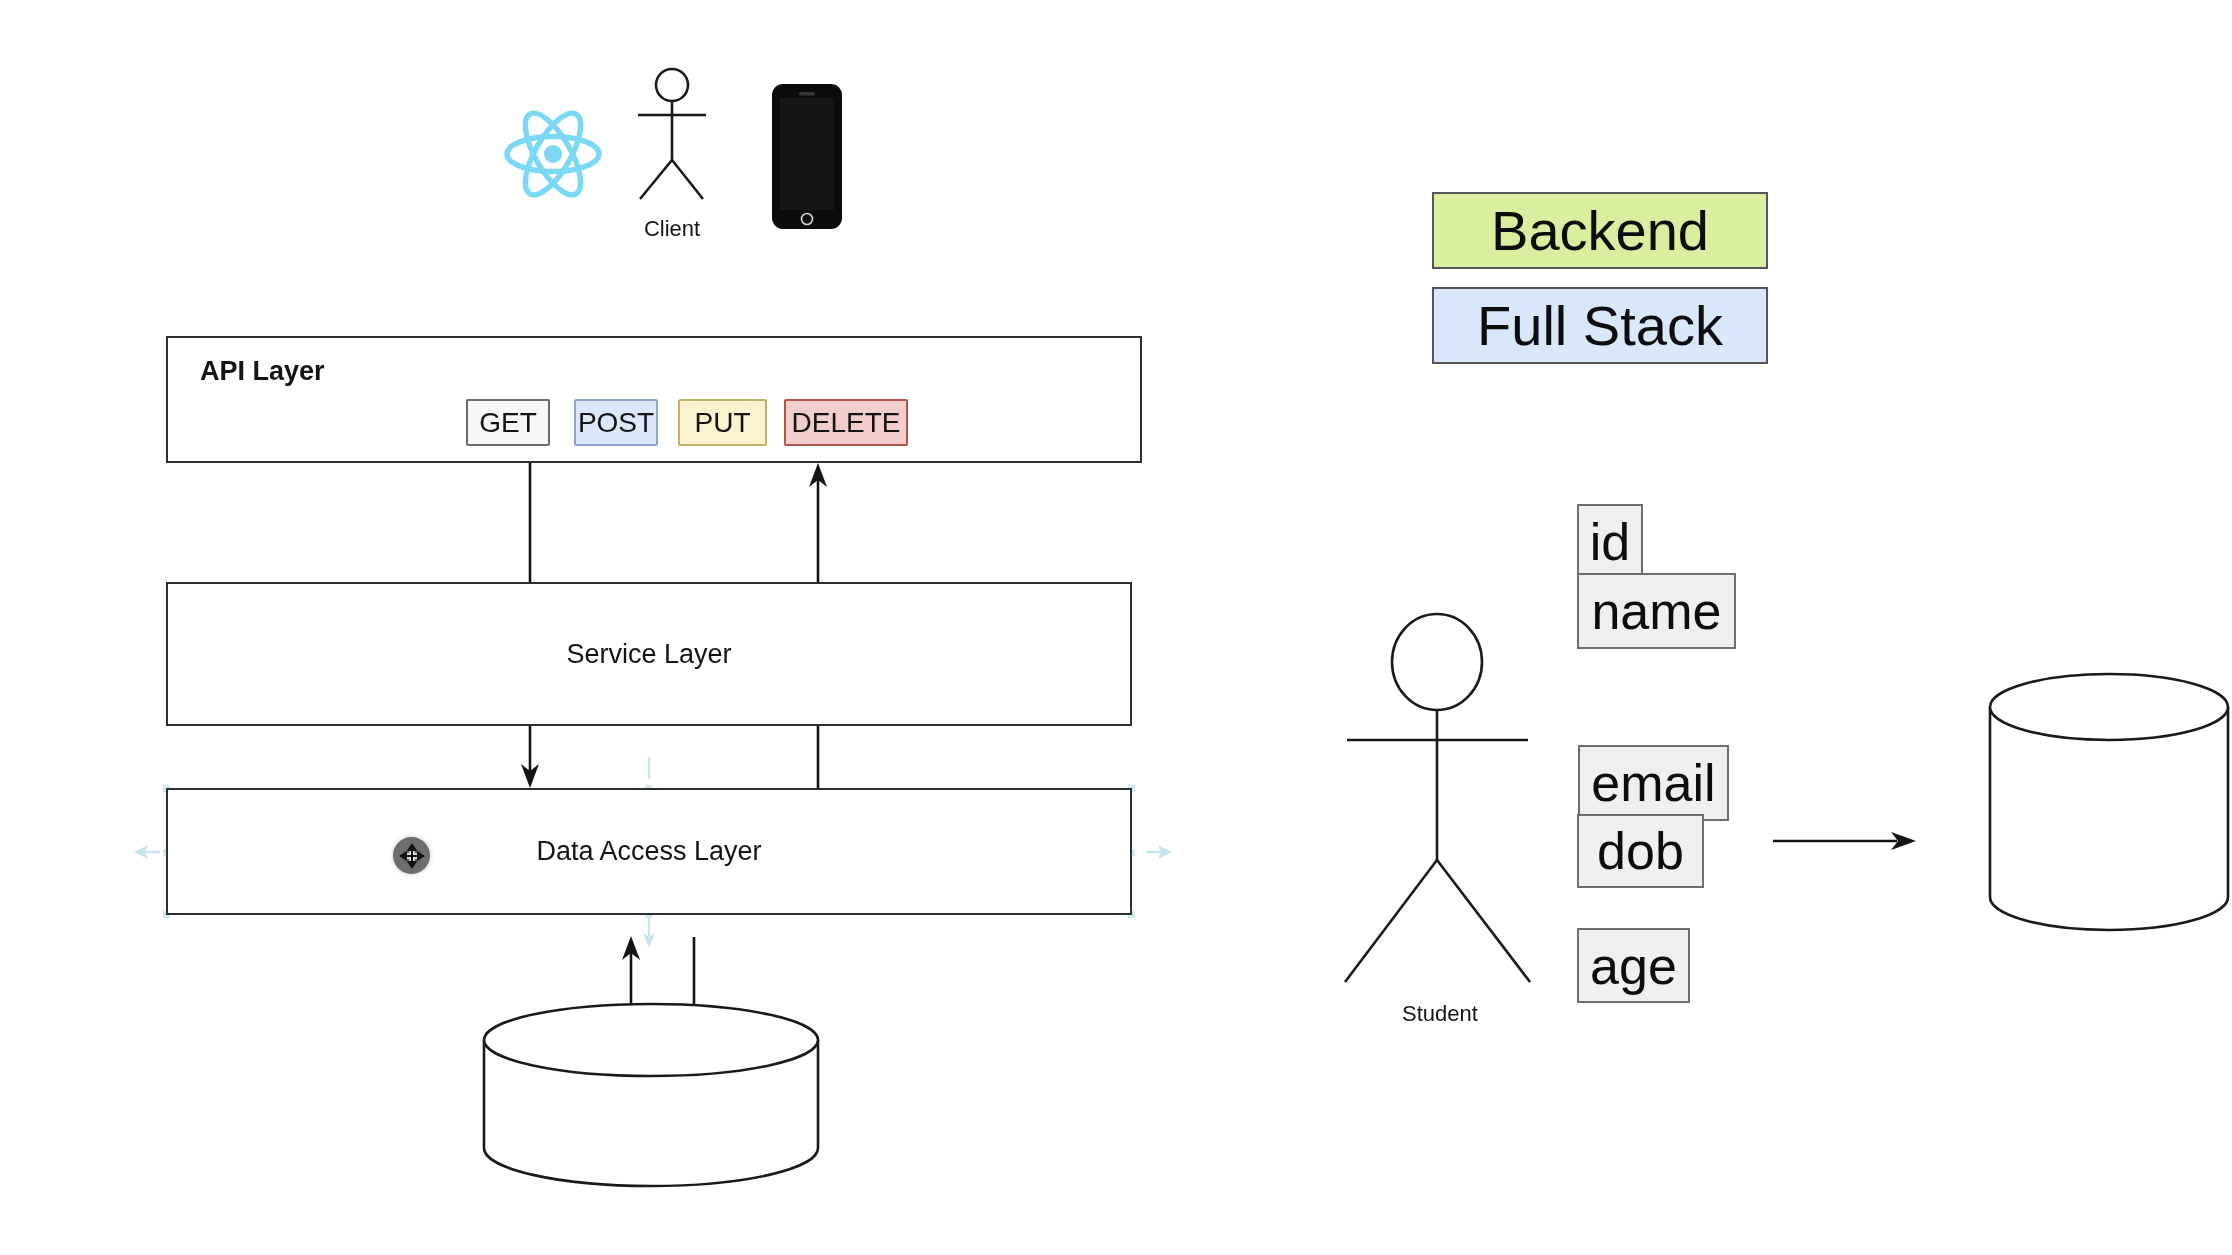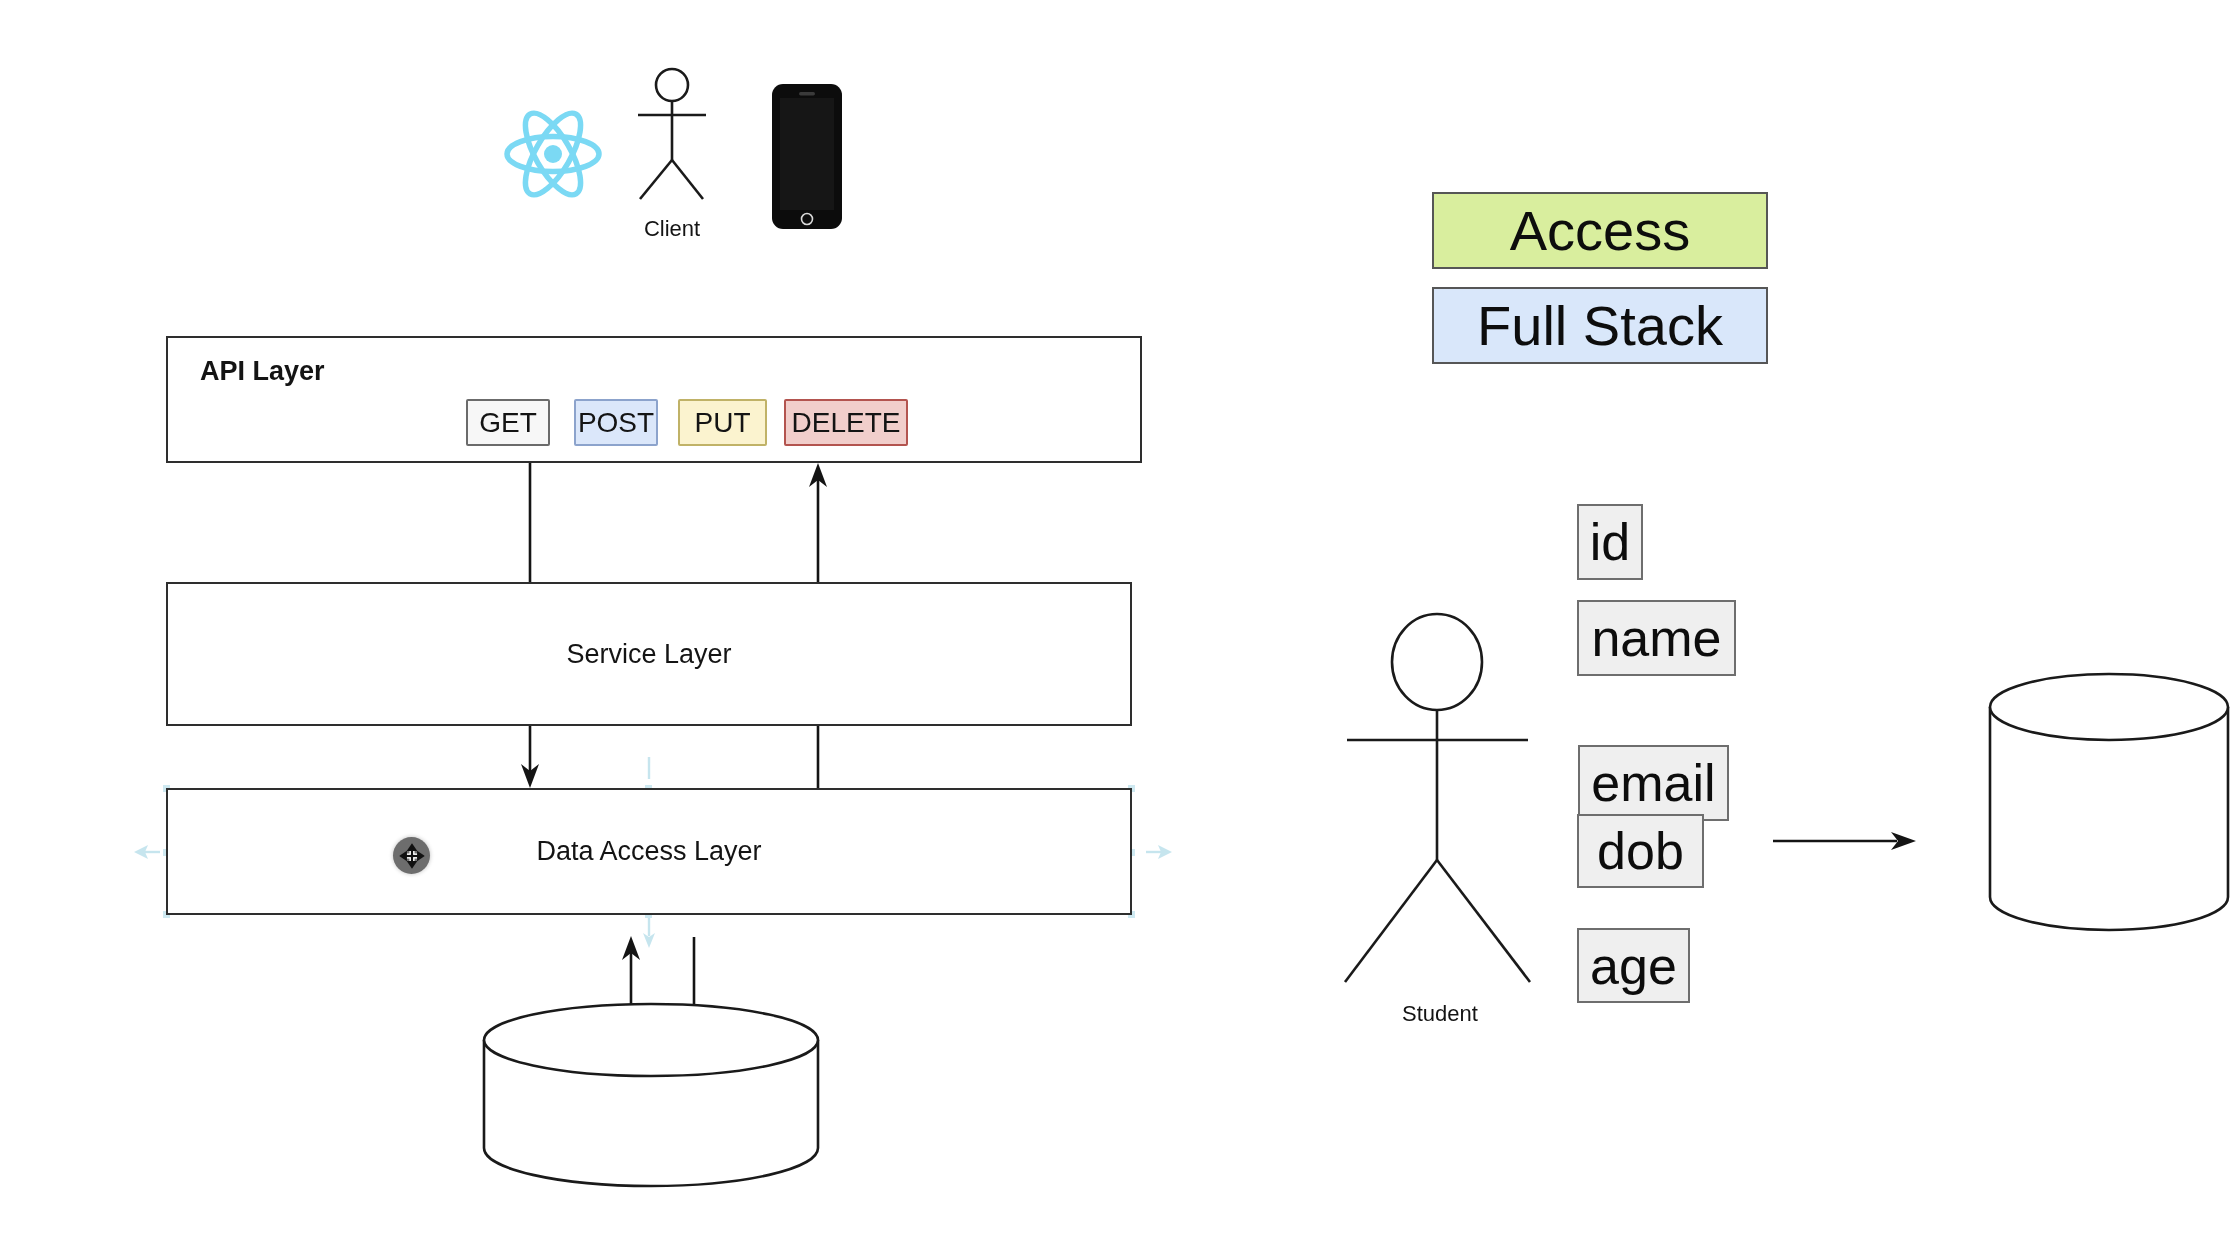--- a/index.html
+++ b/index.html
@@ -17,21 +17,21 @@
   .chip2{left:678px;width:89px;}
   .chip3{left:784px;width:124px;}
   .tag{border:2.5px solid;display:flex;align-items:center;justify-content:center;color:#0d0d0d;}
   .tag-big{font-size:56px;}
   .tag-backend{left:1432px;top:192px;width:336px;height:77px;}
   .tag-fullstack{left:1432px;top:287px;width:336px;height:77px;}
   .tag-class{left:1366px;top:1062px;width:163px;height:74px;font-size:52px;}
   .attr{background:#efefef;border:2.5px solid #6e6e6e;display:flex;align-items:center;justify-content:center;
         font-size:52px;color:#0d0d0d;}
   .attr0{left:1577px;top:504px;width:66px;height:76px;}
-  .attr1{left:1577px;top:600px;width:159px;height:76px;}
+  .attr1{left:1577px;top:573px;width:159px;height:76px;}
   .attr2{left:1578px;top:698px;width:151px;height:76px;margin-top:47px;}
   .attr3{left:1577px;top:814px;width:127px;height:74px;}
   .attr4{left:1577px;top:928px;width:113px;height:75px;}
   .small-label{font-size:22px;color:#141414;text-align:center;}
   .handle-circle{left:393px;top:837px;width:37px;height:37px;border-radius:50%;background:#6d6d6d;
         display:flex;align-items:center;justify-content:center;box-shadow:0 0 4px rgba(0,0,0,0.25);}
 </style>
 </head>
 <body>
 
@@ -169,21 +169,21 @@
         <polygon points="18,33 13.5,26.5 22.5,26.5"></polygon>
         <polygon points="3,18 9.5,13.5 9.5,22.5"></polygon>
         <polygon points="33,18 26.5,13.5 26.5,22.5"></polygon>
       </g>
     </svg>
   </div>
 
   <div class="abs small-label" style="left:600px;top:216px;width:144px;">Client</div>
 
   <div class="abs tag tag-big tag-backend" style=";background:#d9ee9e;border-color:#565656">
-    <span>Access</span>
+    <span>Backend</span>
   </div>
   <div class="abs tag tag-big tag-fullstack" style=";background:#d9e7fa;border-color:#565656">
     <span>Full Stack</span>
   </div>
 
   <div class="abs attr attr0">
     <span>id</span>
   </div>
   <div class="abs attr attr1">
     <span>name</span>

